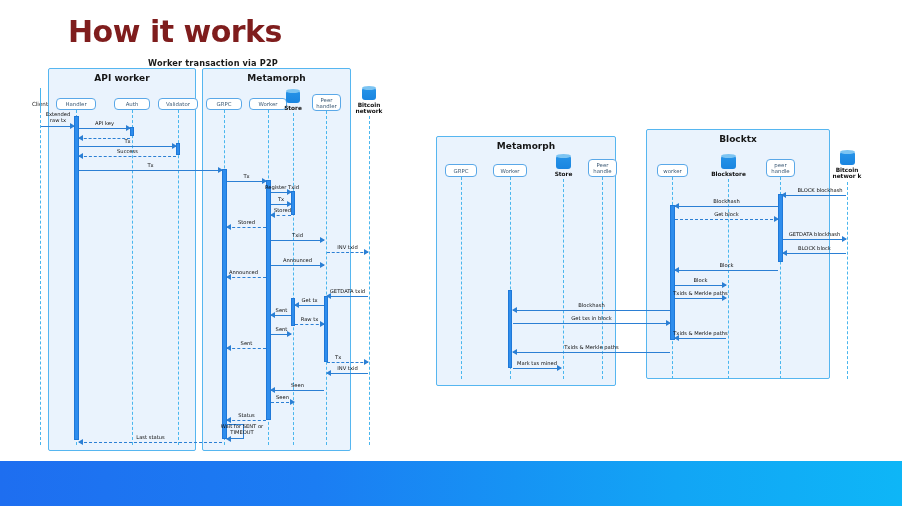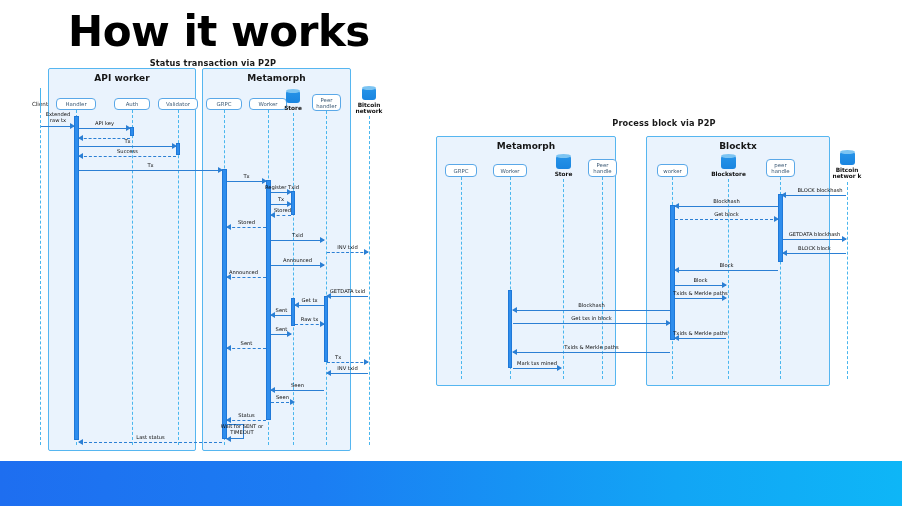--- a/index.html
+++ b/index.html
@@ -7,22 +7,22 @@
     width:902px;height:506px;
     background:#ffffff;
     font-family:"DejaVu Sans","Liberation Sans",sans-serif;
     overflow:hidden;position:relative;
   }
   #slide{position:absolute;inset:0;background:#fff;}
 
   
   .slide-title{
     position:absolute;left:68px;top:8px;
-    font-size:42px;line-height:48px;font-weight:bold;
-    color:#000000;letter-spacing:-0.5px;
+    font-size:30px;line-height:48px;font-weight:bold;
+    color:#7f1d1d;letter-spacing:-0.5px;
     font-family:"DejaVu Sans","Liberation Sans",sans-serif;
   }
 
   
   .footer-band{
     position:absolute;left:0;right:0;bottom:0;height:45px;
     background:linear-gradient(90deg,#1e6ef0 0%,#1b7df3 35%,#12a5f5 75%,#0eb6f7 100%);
   }
 
   
@@ -113,21 +113,21 @@
 </style>
 </head>
 <body>
 
 <div id="slide">
 
   <div class="slide-title">How it works</div>
 
   <div class="diagram" style="left:28px;top:58px;width:370px;height:400px;">
 
-    <div class="diagram-title">Status transaction via P2P</div>
+    <div class="diagram-title">Worker transaction via P2P</div>
 
     <div class="group-box" style="left:20px;top:10px;width:146px;height:381px;">
       <div class="group-label">API worker</div>
     </div>
     <div class="group-box" style="left:174px;top:10px;width:147px;height:381px;">
       <div class="group-label" style="padding:0 42px;">Metamorph</div>
     </div>
 
     <div class="actor-plain" style="left:-4px;top:43px;width:32px;">Client</div>
     <div class="lifeline-solid" style="left:12px;top:30px;height:22px;"></div>
@@ -346,26 +346,25 @@
 
     <div class="msg dashed" style="left:51px;top:384px;width:143px;">
       <div class="line"></div>
       <div class="head l"></div>
       <div class="lbl">Last status</div>
     </div>
   </div>
 
   <div class="diagram" style="left:436px;top:118px;width:456px;height:275px;">
 
-    <div class="diagram-title">Process block via P2P</div>
 
     <div class="group-box" style="left:0px;top:18px;width:178px;height:248px;">
       <div class="group-label">Metamorph</div>
     </div>
-    <div class="group-box" style="left:210px;top:18px;width:182px;height:248px;">
+    <div class="group-box" style="left:210px;top:11px;width:182px;height:248px;">
       <div class="group-label">Blocktx</div>
     </div>
 
     <div class="actor-box" style="left:9px;top:46px;width:32px;height:13px;">
       <span>GRPC</span>
     </div>
     <div class="lifeline" style="left:25px;top:59px;height:202px;"></div>
 
     <div class="actor-box" style="left:57px;top:46px;width:34px;height:13px;">
       <span>Worker</span>

